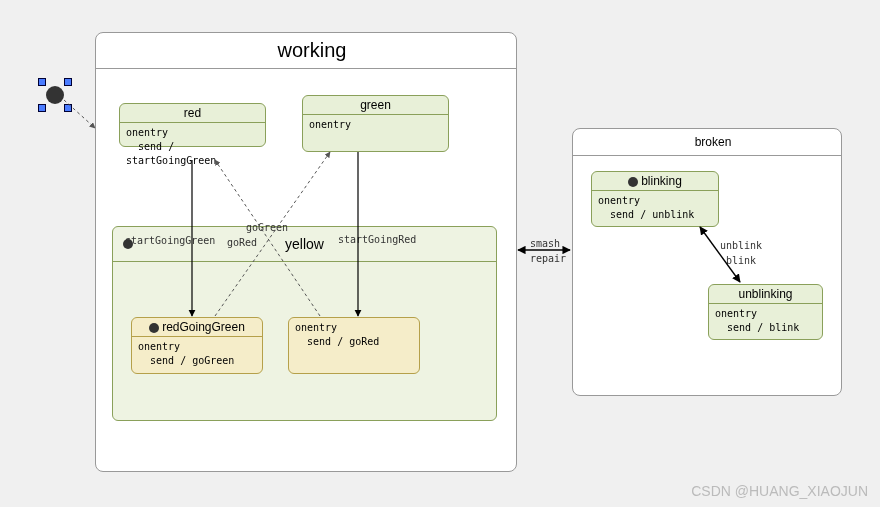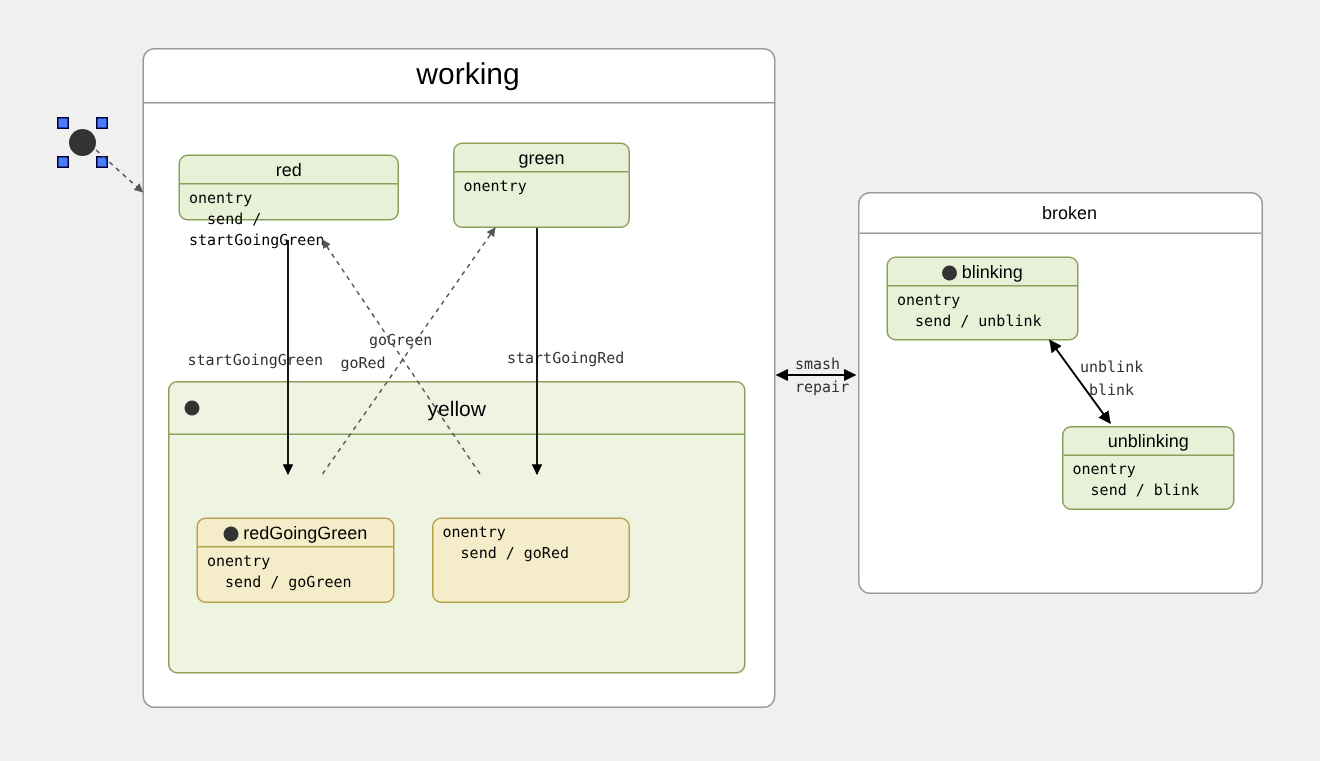--- a/index.html
+++ b/index.html
@@ -109,28 +109,28 @@
     <div class="state-title">working</div>
 
     <div class="inner-state" style="left:23px; top:70px; width:147px; height:44px;">
       <div class="hdr">red</div>
       <div class="body">
         <div>onentry</div>
         <div>&nbsp;&nbsp;<span>send / startGoingGreen</span></div>
       </div>
     </div>
 
-    <div class="inner-state" style="left:206px; top:62px; width:118px; height:57px;">
+    <div class="inner-state" style="left:206px; top:62px; width:147px; height:57px;">
       <div class="hdr">green</div>
       <div class="body">
         <div>onentry</div>
       </div>
     </div>
 
-    <div class="inner-state" style="left:16px; top:193px; width:385px; height:195px; background:#eef3e2;margin-top:28px;">
+    <div class="inner-state" style="left:16px; top:193px; width:385px; height:195px; background:#eef3e2;">
       <div class="hdr" style="height:30px; line-height:30px; font-size:14px;"><span>yellow</span></div>
       <div class="initial-dot" style="left:10px; top:12px;"></div>
 
       <div class="inner-state yellowish" style="left:18px; top:90px; width:132px; height:57px;">
         <div class="hdr"><span class="initial-dot" style="position:static; display:inline-block; vertical-align:middle; margin-right:3px;"></span><span>redGoingGreen</span></div>
         <div class="body">
           <div>onentry</div>
           <div>&nbsp;&nbsp;<span>send / goGreen</span></div>
         </div>
       </div>
@@ -191,13 +191,14 @@
 
     <path d="M 215 316 L 330 152" stroke="#555" stroke-width="1" stroke-dasharray="3,3" fill="none" marker-end="url(#arrowd)"></path>
 
     <path d="M 320 316 L 215 160" stroke="#555" stroke-width="1" stroke-dasharray="3,3" fill="none" marker-end="url(#arrowd)"></path>
 
     <path d="M 518 250 L 570 250" stroke="#000" stroke-width="1.4" fill="none" marker-start="url(#arrow)" marker-end="url(#arrow)"></path>
 
     <path d="M 700 227 L 740 282" stroke="#000" stroke-width="1.4" fill="none" marker-start="url(#arrow)" marker-end="url(#arrow)"></path>
   </svg>
 
+  <div class="watermark">CSDN @HUANG_XIAOJUN</div>
 </div>
 
 </body></html>

